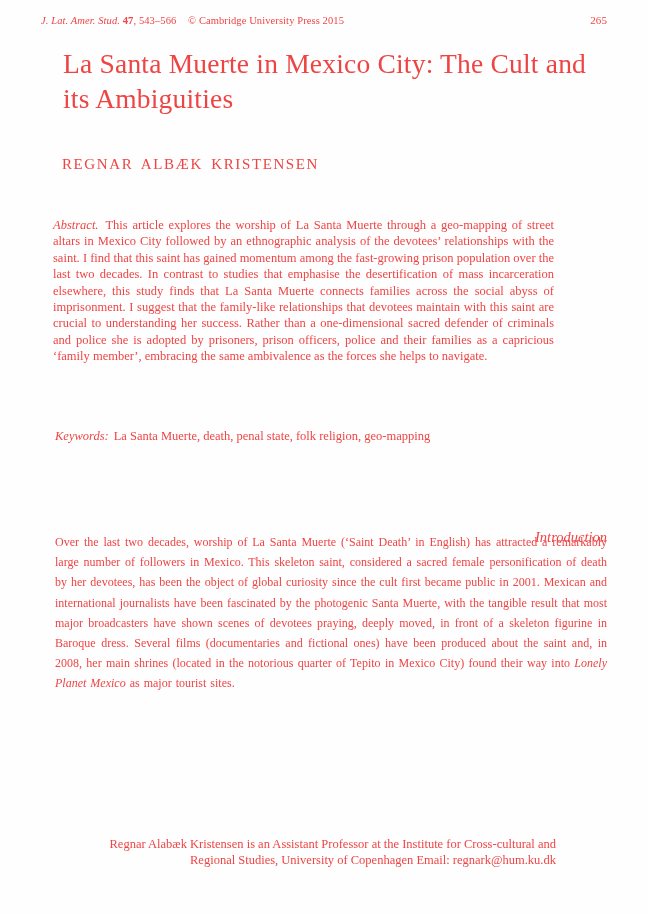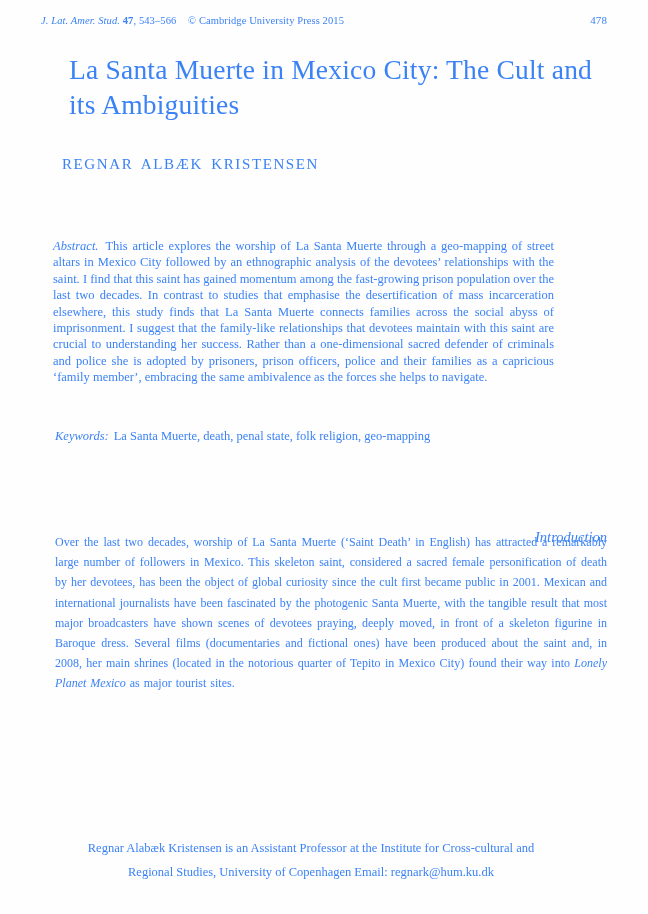--- a/index.html
+++ b/index.html
@@ -6,21 +6,21 @@
     margin: 0;
     padding: 0;
     background: #e8e8e8;
   }
   .page {
     position: relative;
     width: 648px;
     height: 914px;
     margin: 0 auto;
     background: #fefefe;
-    color: #3b82f6;
+    color: #ef4444;
     font-family: "Liberation Serif", "DejaVu Serif", serif;
     overflow: hidden;
     box-sizing: border-box;
   }
 
   
   .running-head {
     position: absolute;
     top: 14px;
     left: 41px;
@@ -42,35 +42,35 @@
   
   .article-title {
     position: absolute;
     top: 44px;
     left: 61px;
     width: 540px;
     font-size: 27.5px;
     line-height: 35px;
     font-weight: normal;
     letter-spacing: 0.2px;
-    margin: 8px;
+    margin: 2px;
   }
   .article-author {
     position: absolute;
     top: 156px;
     left: 62px;
     font-size: 15px;
     letter-spacing: 1.6px;
     word-spacing: 3px;
   }
 
   
   .abstract {
     position: absolute;
-    top: 238px;
+    top: 217px;
     left: 53px;
     width: 501px;
     font-size: 12.5px;
     line-height: 16.4px;
     text-align: justify;
   }
   .abstract-label {
     font-style: italic;
     margin-right: 7px;
   }
@@ -111,37 +111,37 @@
   }
   .italic { font-style: italic; }
 
   
   .footnote {
     position: absolute;
     top: 836px;
     left: 66px;
     width: 490px;
     font-size: 12.5px;
-    line-height: 24px;
-    text-align: center;
+    line-height: 16px;
+    text-align: right;
   }
 </style>
 </head>
 <body>
 
 <div class="page">
 
   <div class="running-head">
     <div class="line1">
       <span>
         <span class="journal-abbrev">J. Lat. Amer. Stud.</span>
         <span class="journal-volume">47</span><span>, 543–566</span>
         <span class="journal-copyright">© Cambridge University Press 2015</span>
       </span>
-      <span class="page-number">478</span>
+      <span class="page-number">265</span>
     </div>
   </div>
 
   <h1 class="article-title">La Santa Muerte in Mexico City: The Cult and its Ambiguities</h1>
   <div class="article-author">REGNAR ALBÆK KRISTENSEN</div>
 
   <div class="abstract">
     <span class="abstract-label">Abstract.</span><span>This article explores the worship of La Santa Muerte through a geo-mapping of street altars in Mexico City followed by an ethnographic analysis of the devotees’ relationships with the saint. I find that this saint has gained momentum among the fast-growing prison population over the last two decades. In contrast to studies that emphasise the desertification of mass incarceration elsewhere, this study finds that La Santa Muerte connects families across the social abyss of imprisonment. I suggest that the family-like relationships that devotees maintain with this saint are crucial to understanding her success. Rather than a one-dimensional sacred defender of criminals and police she is adopted by prisoners, prison officers, police and their families as a capricious ‘family member’, embracing the same ambivalence as the forces she helps to navigate.</span>
   </div>
 

